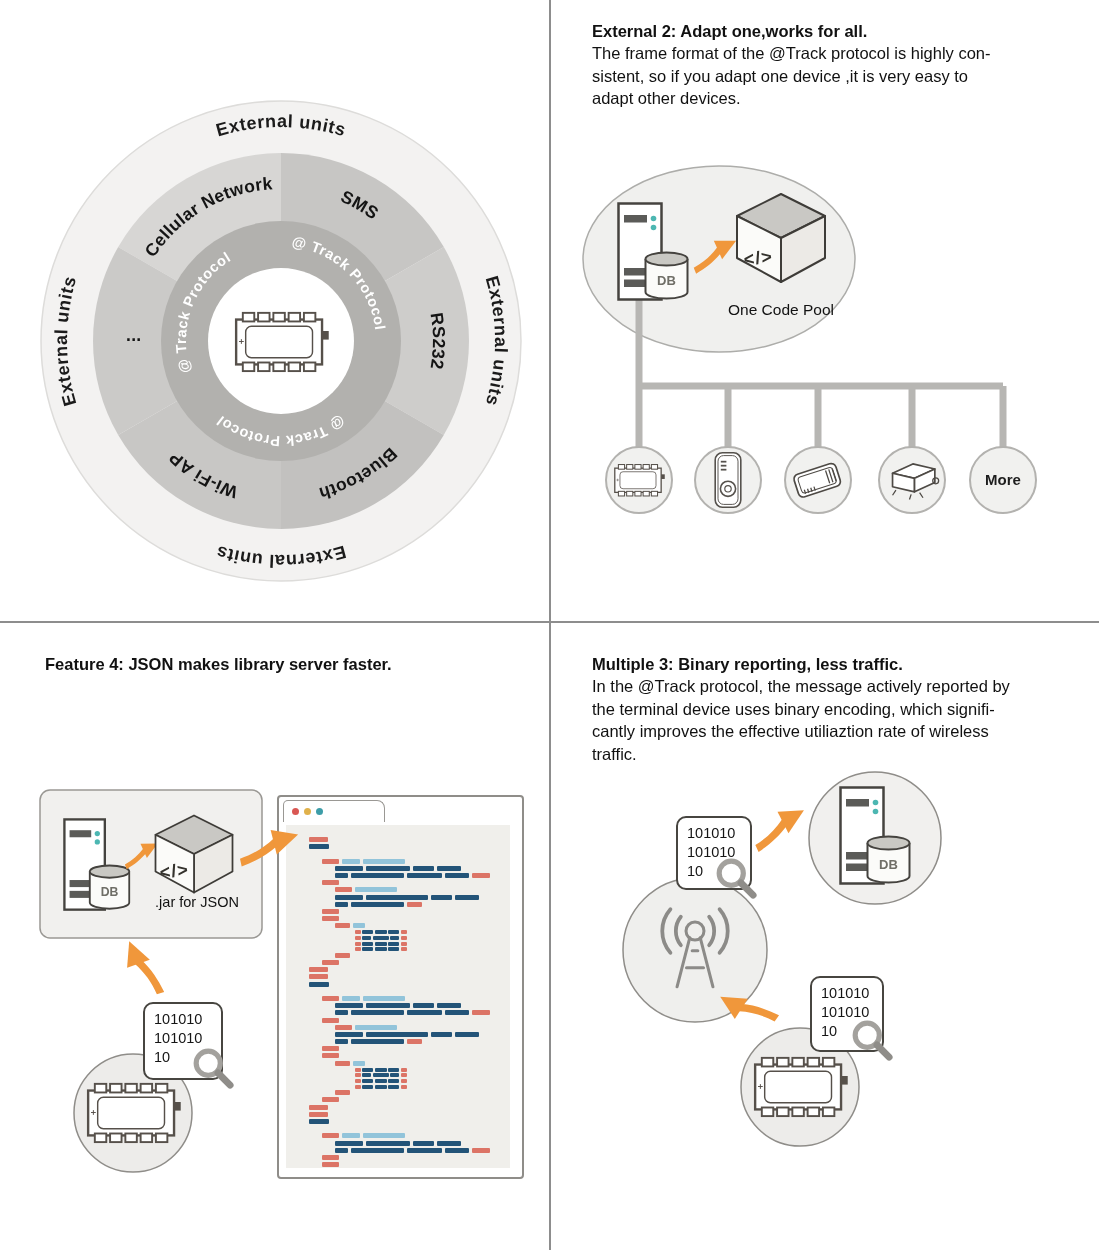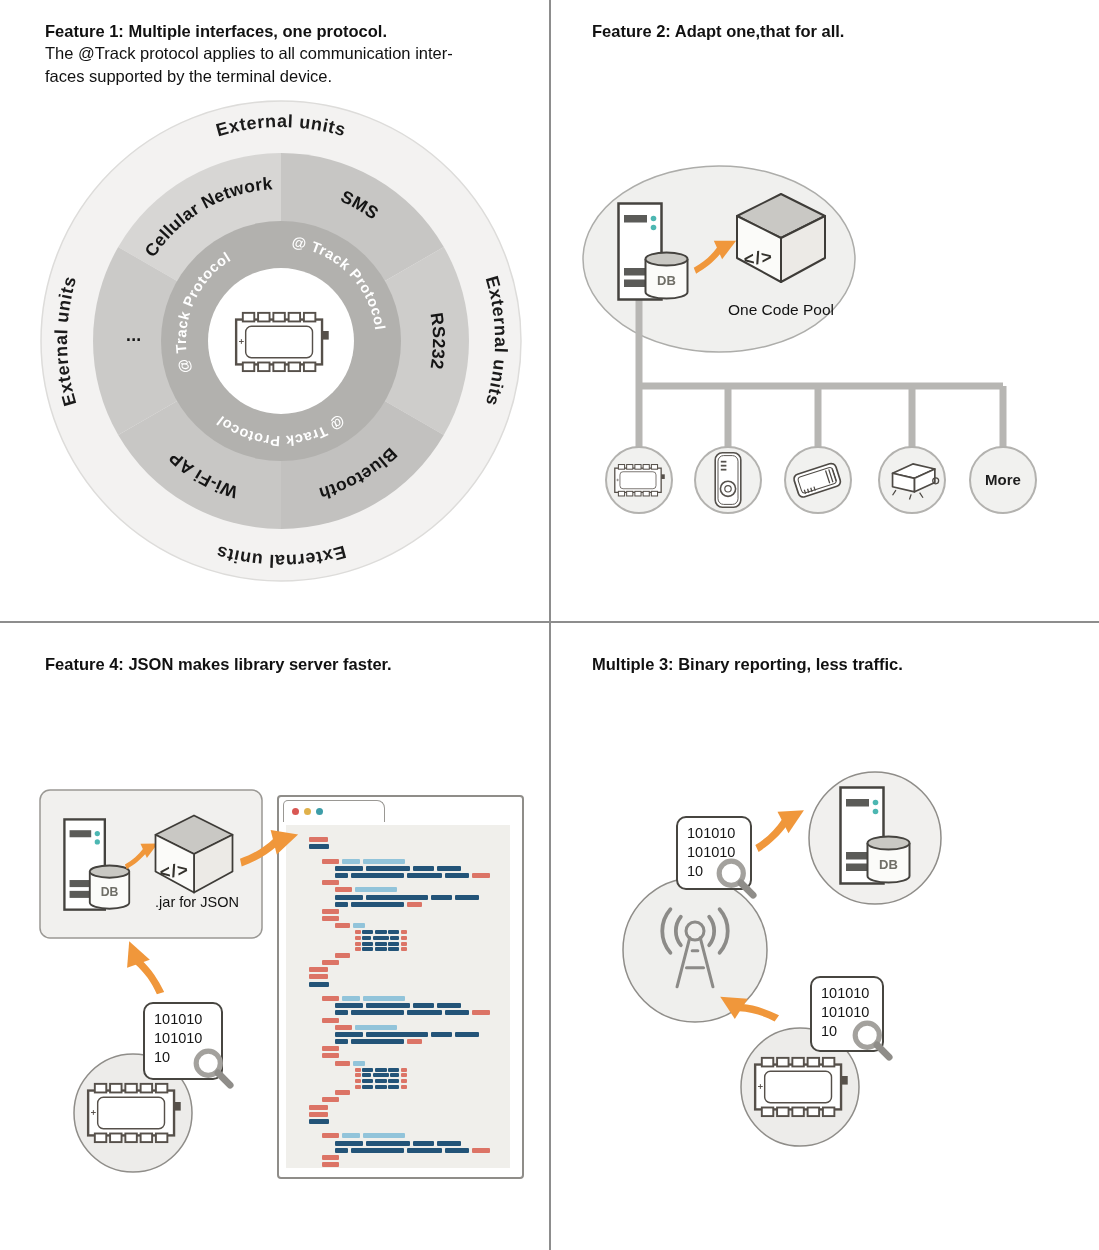--- a/index.html
+++ b/index.html
@@ -35,33 +35,35 @@
   .card-text{padding:6px 0 0 9px;font-size:14.5px;line-height:1.3;white-space:pre-line;color:#151515;}
   .card-mag{position:absolute;width:46px;height:46px;}
 </style>
 </head>
 <body>
 
 <div class="canvas">
   <div class="v-divider"></div>
   <div class="h-divider"></div>
 
-  <div class="text-block" style="left:45px;top:20px;width:490px;">
-    <div class="fe-title">Feature 1: Multiple interfaces, one protocol.</div>
-    <div class="fe-body">The @Track protocol applies to all communication inter-
-faces supported by the terminal device.</div>
-  </div>
   <div class="text-block" style="left:592px;top:20px;width:495px;">
-    <div class="fe-title">Feature 2: Adapt one,that for all.</div>
+    <div class="fe-title">External 2: Adapt one,works for all.</div>
+    <div class="fe-body">The frame format of the  @Track protocol is highly con-
+sistent, so if you adapt one device ,it is very easy to
+adapt other devices.</div>
   </div>
   <div class="text-block" style="left:45px;top:653px;width:495px;">
     <div class="fe-title">Feature 4: JSON makes library server faster.</div>
   </div>
   <div class="text-block" style="left:592px;top:653px;width:495px;">
     <div class="fe-title">Multiple 3: Binary reporting, less traffic.</div>
+    <div class="fe-body">In the @Track protocol, the message actively reported by
+the terminal device uses binary encoding, which signifi-
+cantly improves the effective utiliaztion rate of wireless
+traffic.</div>
   </div>
 
   <div class="win">
     <div class="win-tab">
       <span class="win-dot" style="background: rgb(217, 87, 83);"></span>
       <span class="win-dot" style="background: rgb(224, 177, 75);"></span>
       <span class="win-dot" style="background: rgb(61, 157, 168);"></span>
     </div>
     <div class="win-content">
       <div id="code-lines">

